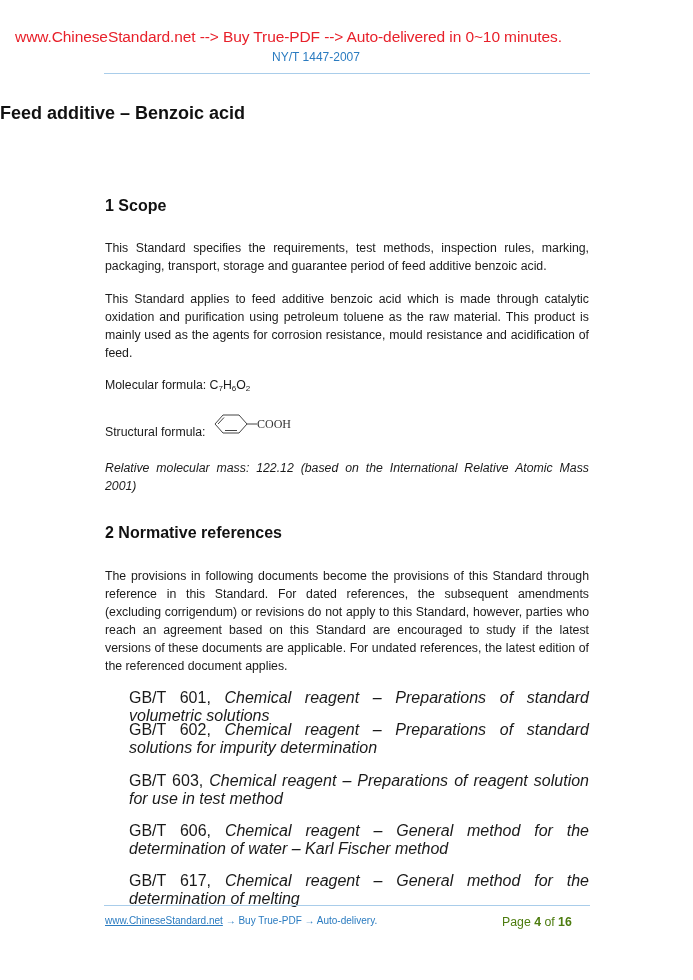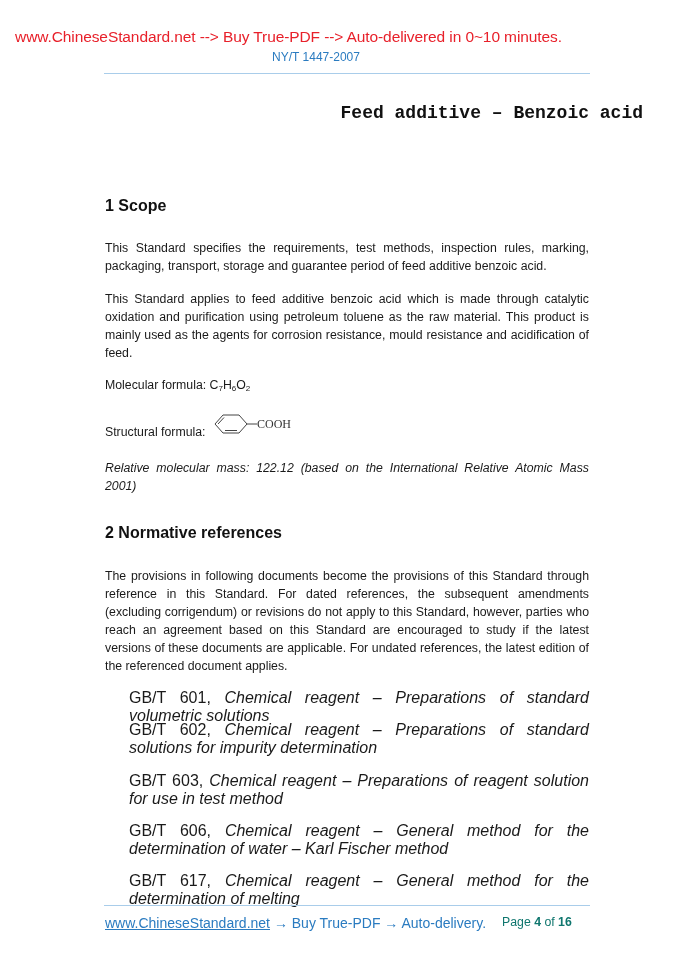--- a/index.html
+++ b/index.html
@@ -4,37 +4,37 @@
 <style>
   html, body { margin: 0; padding: 0; background: #ffffff; }
   body { width: 693px; height: 980px; position: relative; overflow: hidden;
          font-family: "Liberation Sans", sans-serif; color: #111; }
   .hdr-promo { position: absolute; top: 28px; left: 0; width: 577px; text-align: center;
                font-size: 15.5px; color: #e8202a; letter-spacing: -0.1px; }
   .hdr-code { position: absolute; top: 50px; left: 0; width: 632px; text-align: center;
               font-size: 12px; color: #2a7bc0; }
   .hdr-rule { position: absolute; top: 73px; left: 104px; width: 486px; height: 1px; background: #a9cdea; }
 
-  .title { position: absolute; top: 103px; left: 0; width: 643px; text-align: right;
-           font-size: 18px; font-weight: bold; font-family: Liberation Mono, monospace; }
+  .title { position: absolute; top: 103px; left: 0; width: 643px; text-align: left;
+           font-size: 18px; font-weight: bold; }
 
   .h1 { position: absolute; left: 105px; font-size: 16px; font-weight: bold; }
   .para { position: absolute; left: 105px; width: 484px; font-size: 12.3px; line-height: 18px;
           text-align: justify; color: #1a1a1a; }
   .ref { position: absolute; left: 129px; width: 460px; font-size: 16px; line-height: 18px;
          text-align: justify; color: #1a1a1a; }
   .ref i { font-style: italic; }
   sub { font-size: 8px; vertical-align: -2px; }
 
   .struct-svg { position: absolute; left: 213px; top: 413px; }
 
   .ftr-rule { position: absolute; top: 905px; left: 104px; width: 486px; height: 1px; background: #a9cdea; }
-  .ftr-left { position: absolute; top: 915px; left: 105px; font-size: 14px; color: #2a7bc0; }
+  .ftr-left { position: absolute; top: 915px; left: 105px; font-size: 10px; color: #2a7bc0; }
   .ftr-left a { color: #2a7bc0; text-decoration: underline; }
-  .ftr-right { position: absolute; top: 915px; left: 502px; font-size: 12.3px; color: #0f766e; }
+  .ftr-right { position: absolute; top: 915px; left: 502px; font-size: 12.3px; color: #4d7c0f; }
   .ftr-right b { font-weight: bold; }
 </style>
 </head>
 <body>
 
 <div class="hdr-promo">www.ChineseStandard.net --&gt; Buy True-PDF --&gt; Auto-delivered in 0~10 minutes.</div>
 <div class="hdr-code">NY/T 1447-2007</div>
 <div class="hdr-rule"></div>
 
 <div class="title">Feed additive – Benzoic acid</div>

